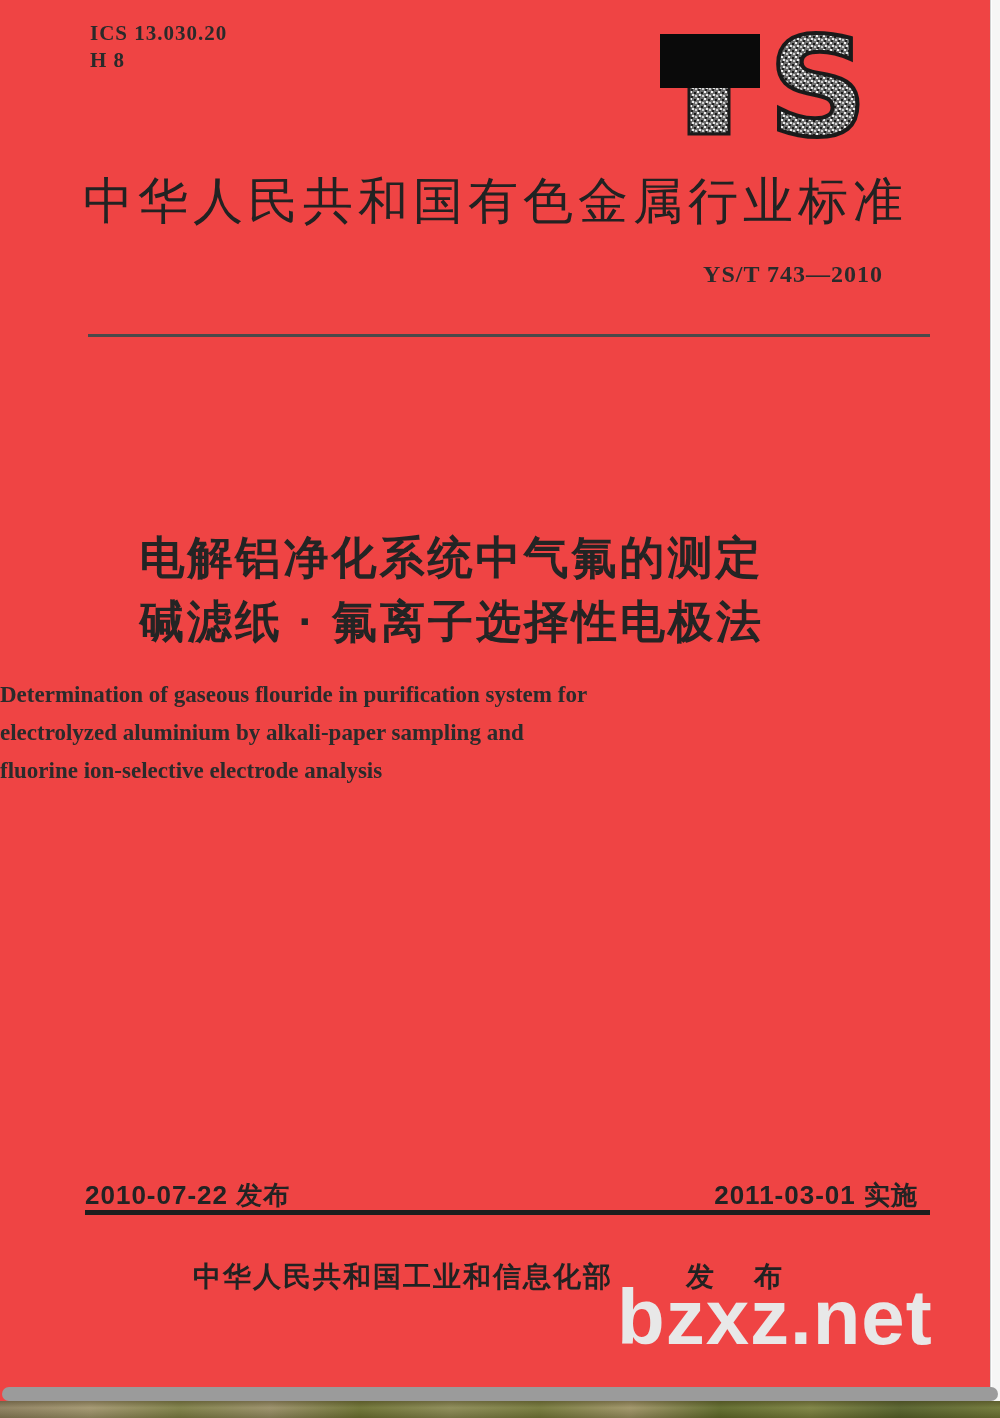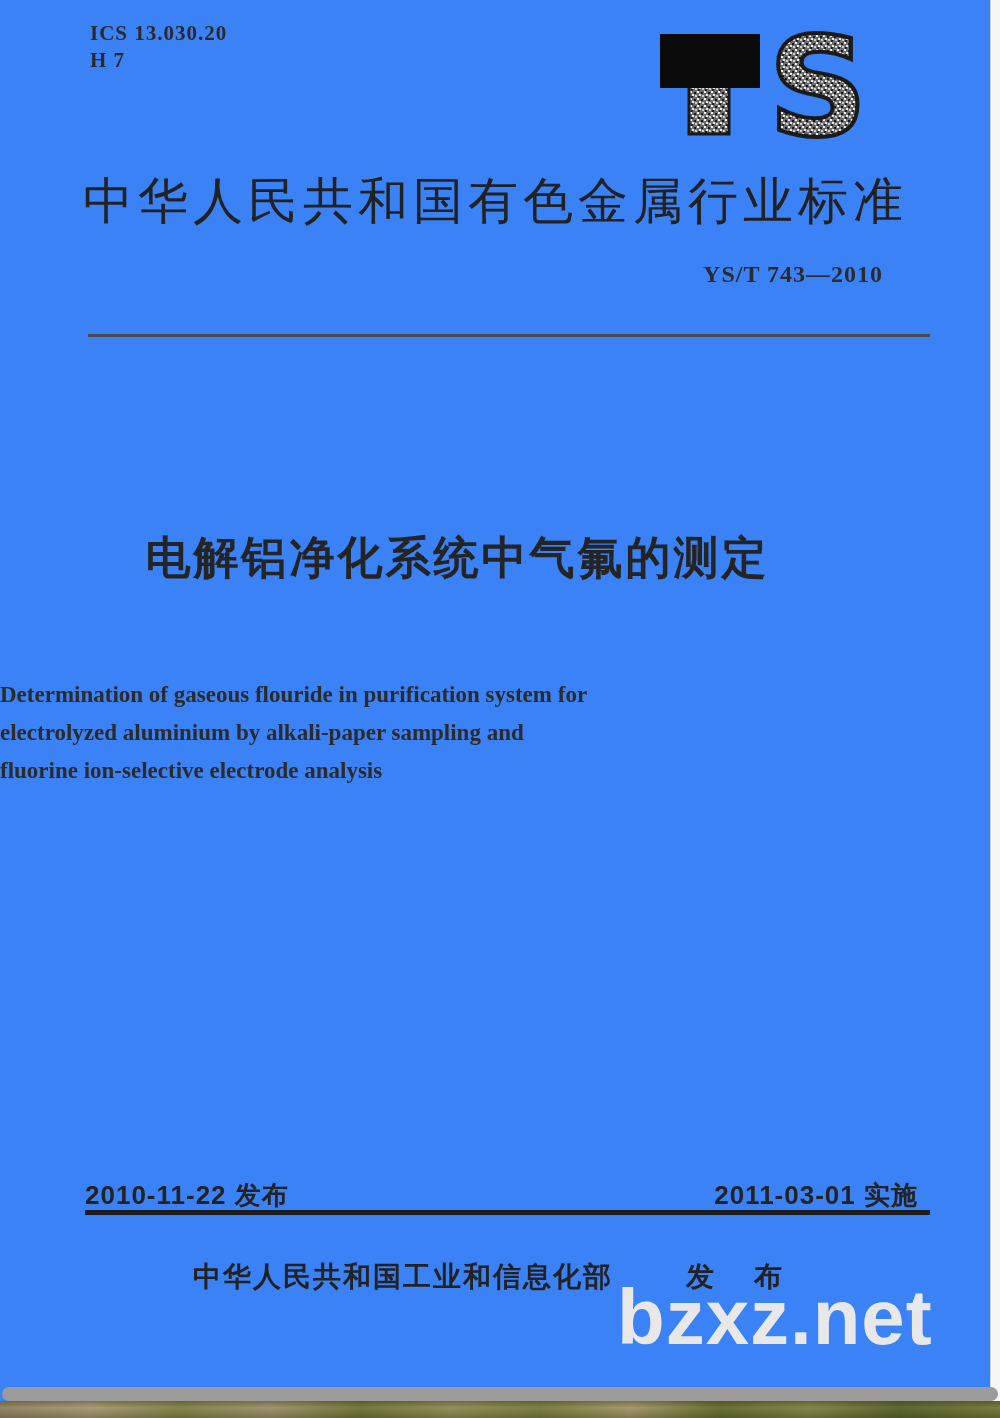--- a/index.html
+++ b/index.html
@@ -7,21 +7,21 @@
   body {
     font-family: "Liberation Sans", sans-serif;
     background: #fdfdfd;
     position: relative;
     color: #1c1c1c;
   }
   .page {
     position: absolute;
     left: 0; top: 0;
     width: 991px; height: 1402px;
-    background: #3b82f6;
+    background: #ef4444;
     border-right: 1px solid #cfcfcf;
   }
   .edge-gutter {
     position: absolute;
     left: 992px; top: 0;
     width: 8px; height: 1402px;
     background: #f6f6f5;
   }
 
   
@@ -70,21 +70,21 @@
   .rule-top {
     position: absolute;
     left: 88px; top: 334px;
     width: 842px; height: 3px;
     background: #4a4a4a;
   }
 
   
   .title-cn {
     position: absolute;
-    left: 16px;
+    left: 10px;
     width: 883px;
     text-align: center;
     font-size: 45px;
     font-weight: bold;
     letter-spacing: 3px;
     white-space: nowrap;
     color: #242424;
   }
   .title-cn.line1 { top: 528px; }
   .title-cn.line2 { top: 592px; }
@@ -184,21 +184,21 @@
     background: linear-gradient(180deg, rgba(60,50,30,0.35), rgba(255,255,255,0.05) 40%, rgba(40,40,10,0.25));
   }
 </style>
 </head>
 <body>
 
 <div class="page">
 
   <div class="ics-block">
     <div>ICS 13.030.20</div>
-    <div>H 7</div>
+    <div>H 8</div>
   </div>
 
   <svg class="logo" viewBox="0 0 220 112" xmlns="http://www.w3.org/2000/svg">
     <defs>
       <pattern id="speckle" width="7" height="7" patternUnits="userSpaceOnUse">
         <rect width="7" height="7" fill="#6d6d6d"></rect>
         <rect x="0" y="0" width="2" height="2" fill="#f2f2f2"></rect>
         <rect x="4" y="1" width="2" height="2" fill="#1a1a1a"></rect>
         <rect x="2" y="3" width="2" height="2" fill="#e8e8e8"></rect>
         <rect x="5" y="4" width="2" height="2" fill="#cfcfcf"></rect>
@@ -213,28 +213,29 @@
     <text x="163" y="107" text-anchor="middle" font-family="DejaVu Sans, sans-serif" font-weight="bold" font-size="138" fill="url(#speckle)" stroke="#1a1a1a" stroke-width="4">S</text>
   </svg>
 
   <div class="org-heading">中华人民共和国有色金属行业标准</div>
 
   <div class="std-number">YS/T 743—2010</div>
 
   <div class="rule-top"></div>
 
   <div class="title-cn line1">电解铝净化系统中气氟的测定</div>
+  <div class="title-cn line2">碱滤纸 · 氟离子选择性电极法</div>
 
   <div class="title-en">
     <div>Determination of gaseous flouride in purification system for</div>
     <div>electrolyzed aluminium by alkali-paper sampling and</div>
     <div>fluorine ion-selective electrode analysis</div>
   </div>
 
-  <div class="date-issue">2010-11-22 发布</div>
+  <div class="date-issue">2010-07-22 发布</div>
   <div class="date-impl">2011-03-01 实施</div>
 
   <div class="rule-bottom"></div>
 
   <div class="publisher-row">
     <span>中华人民共和国工业和信息化部</span>
     <span class="publish-label">发 布</span>
   </div>
 
   <div class="watermark">bzxz.net</div>

